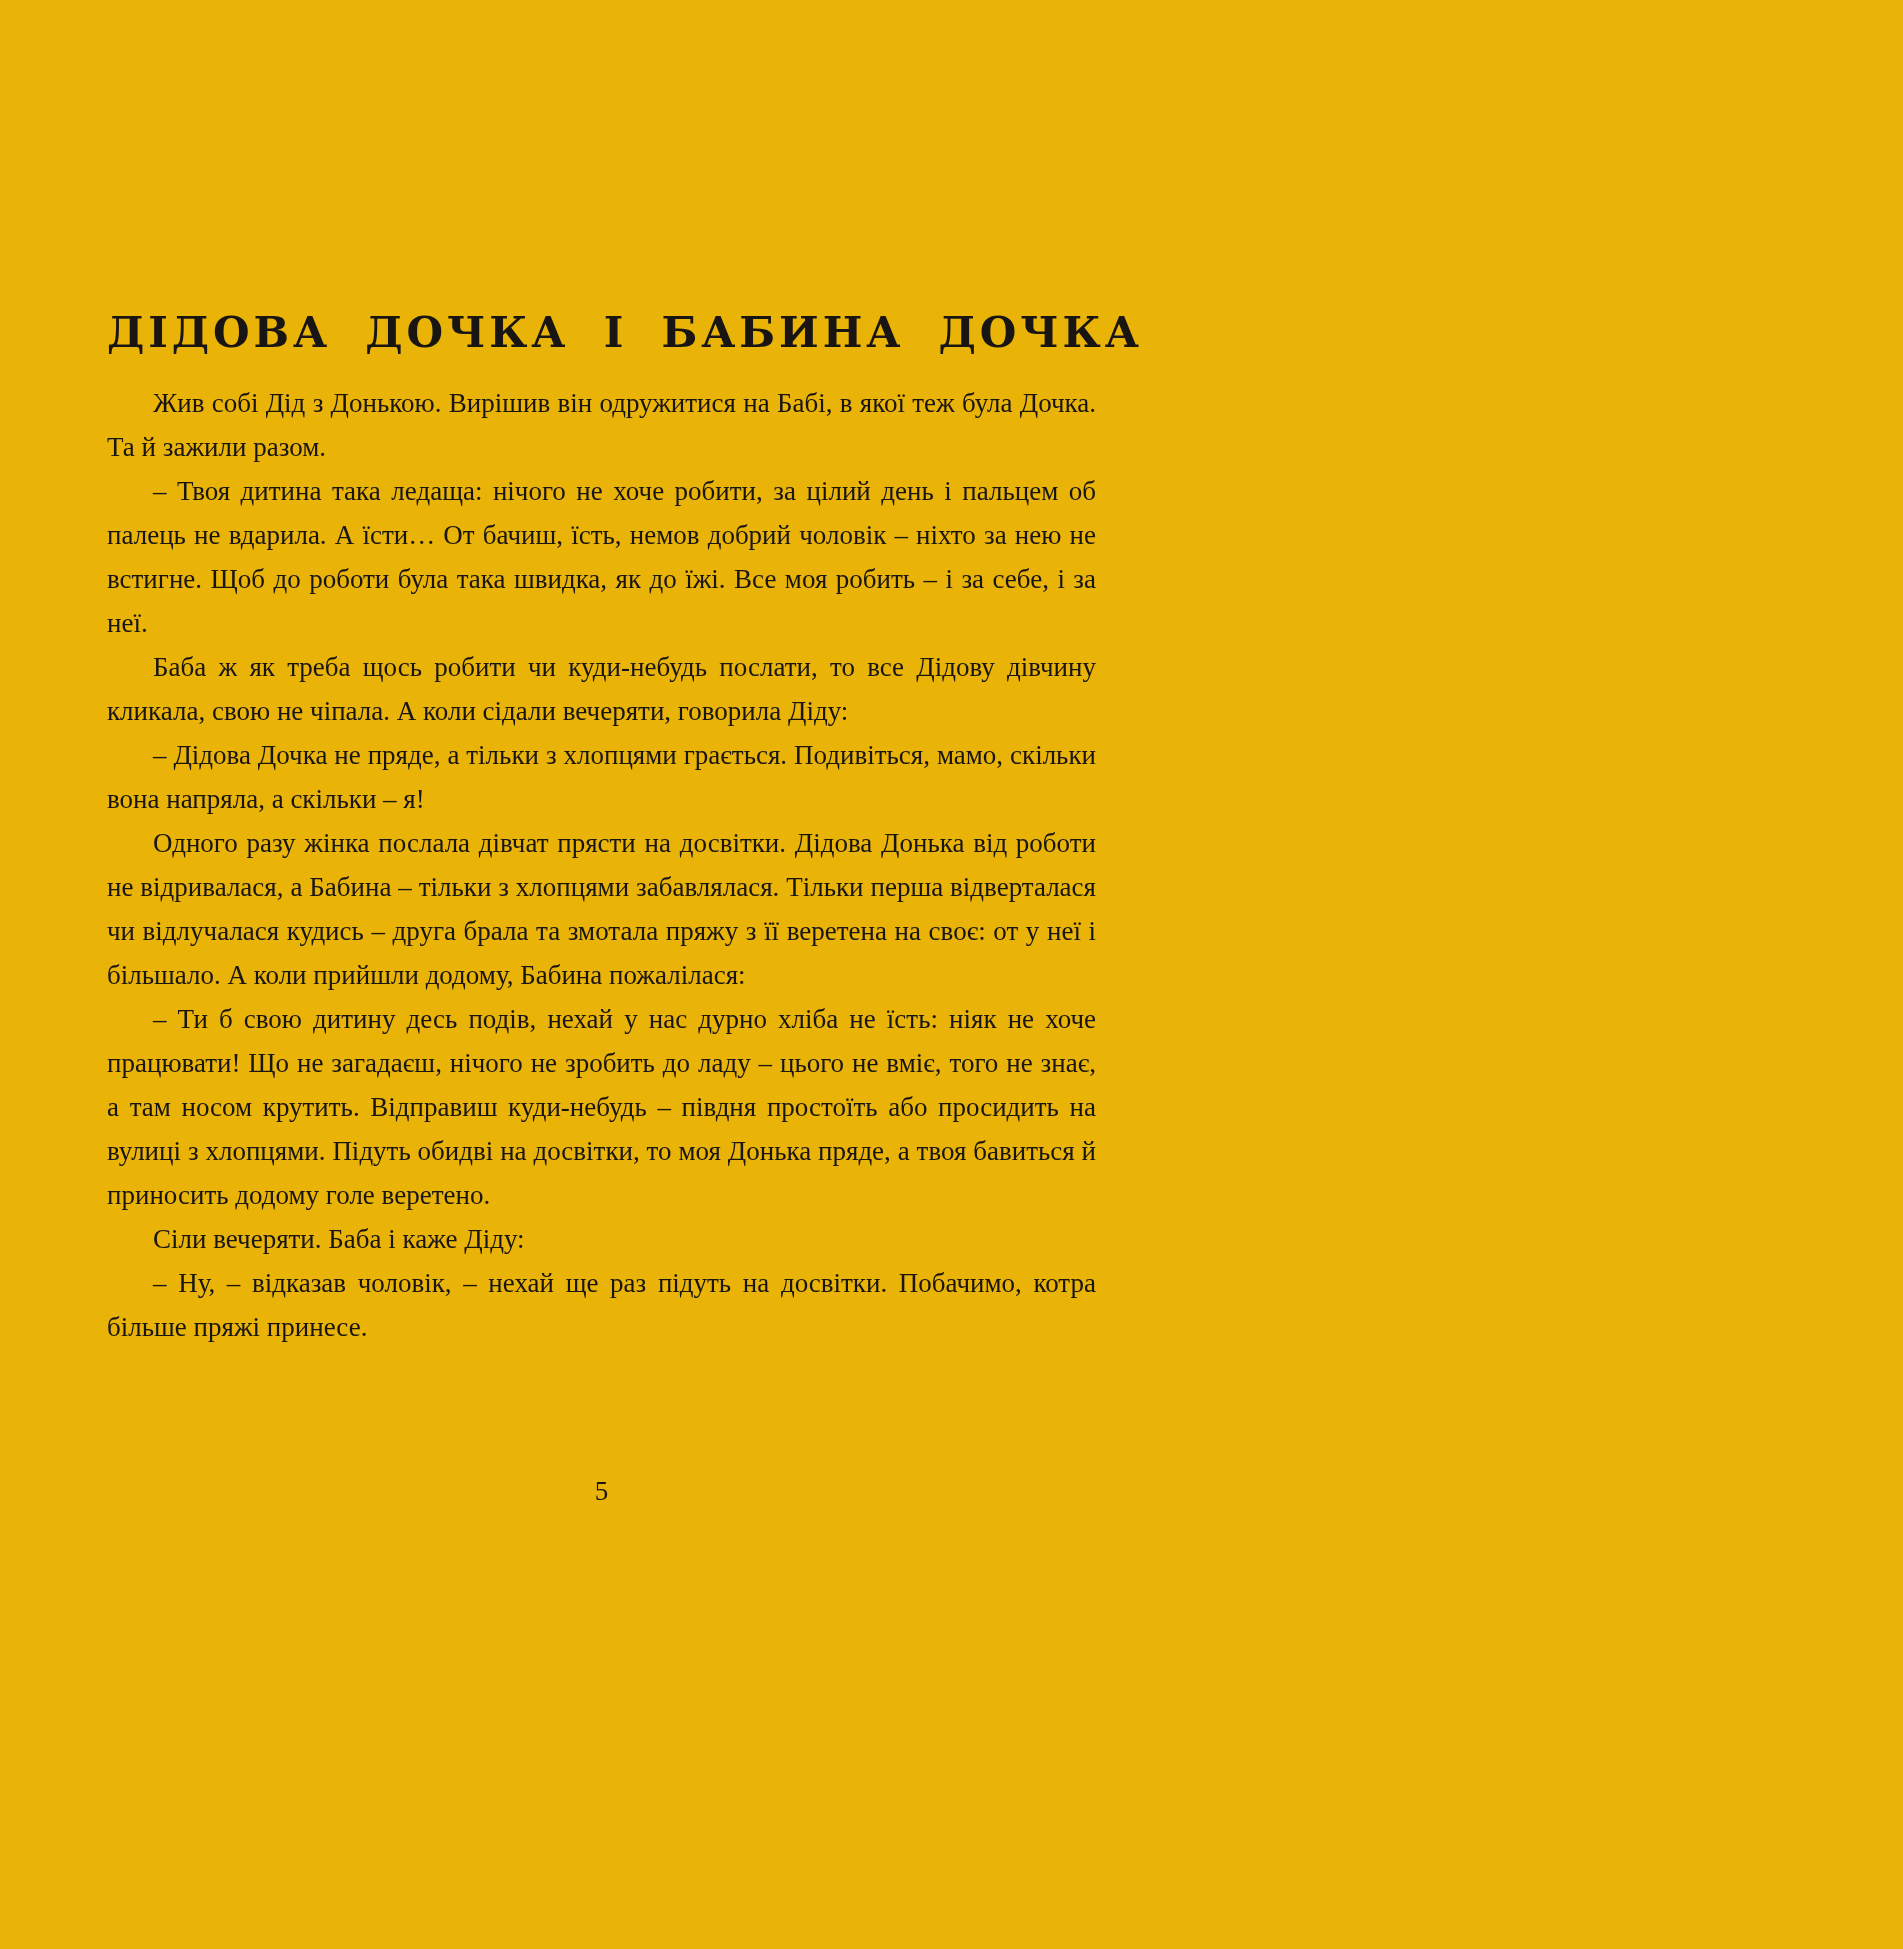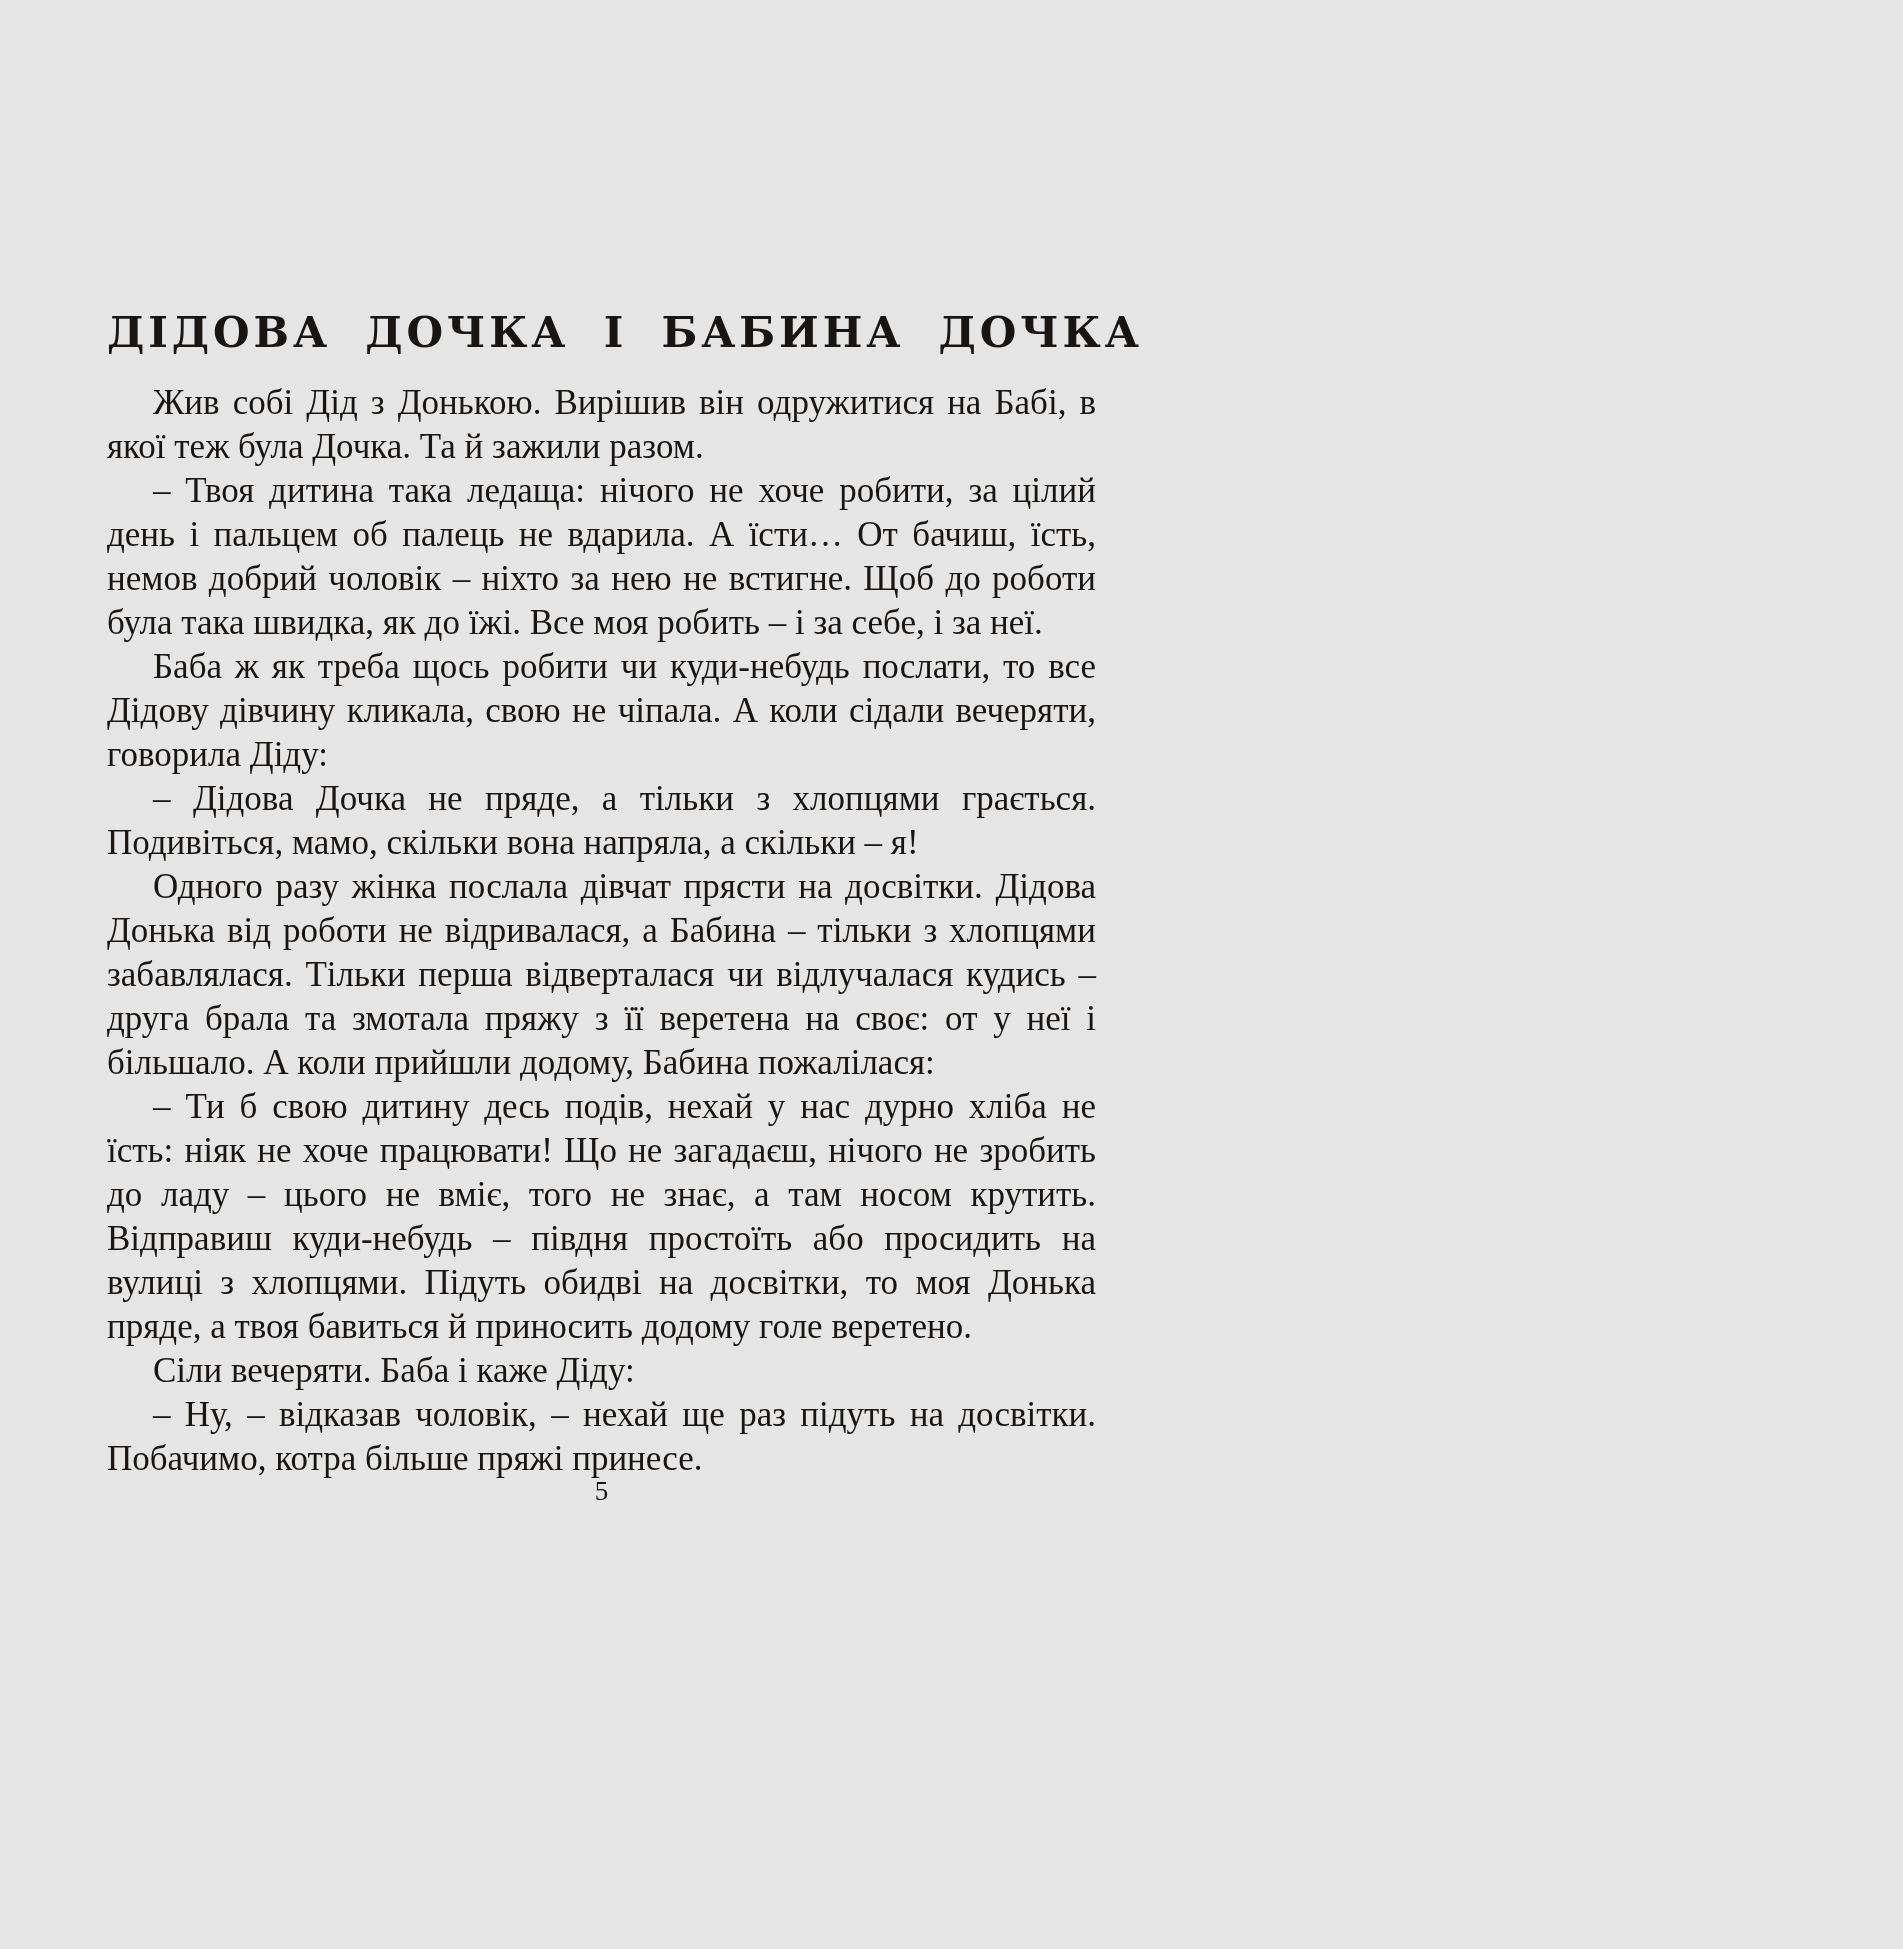--- a/index.html
+++ b/index.html
@@ -4,21 +4,21 @@
 <style>
   html, body {
     margin: 0;
     padding: 0;
     background: #ffffff;
   }
   .page {
     position: relative;
     width: 1903px;
     height: 1950px;
-    background: #e5e5e5;
+    background: #eab308;
     overflow: hidden;
   }
   .content {
     position: absolute;
     left: 107px;
     top: 308px;
     width: 989px;
   }
   .title {
     margin: 0 0 23.6px 0;
@@ -29,21 +29,21 @@
     word-spacing: 15.7px;
     text-align: center;
     color: #181512;
     white-space: nowrap;
   }
   .paragraphs p {
     margin: 0;
     padding: 0;
     text-indent: 46px;
     font-family: "Liberation Serif", "DejaVu Serif", serif;
-    font-size: 35px;
+    font-size: 27px;
     line-height: 44px;
     text-align: justify;
     color: #181512;
   }
   .page-number {
     position: absolute;
     left: 107px;
     top: 1476px;
     width: 989px;
     text-align: center;

